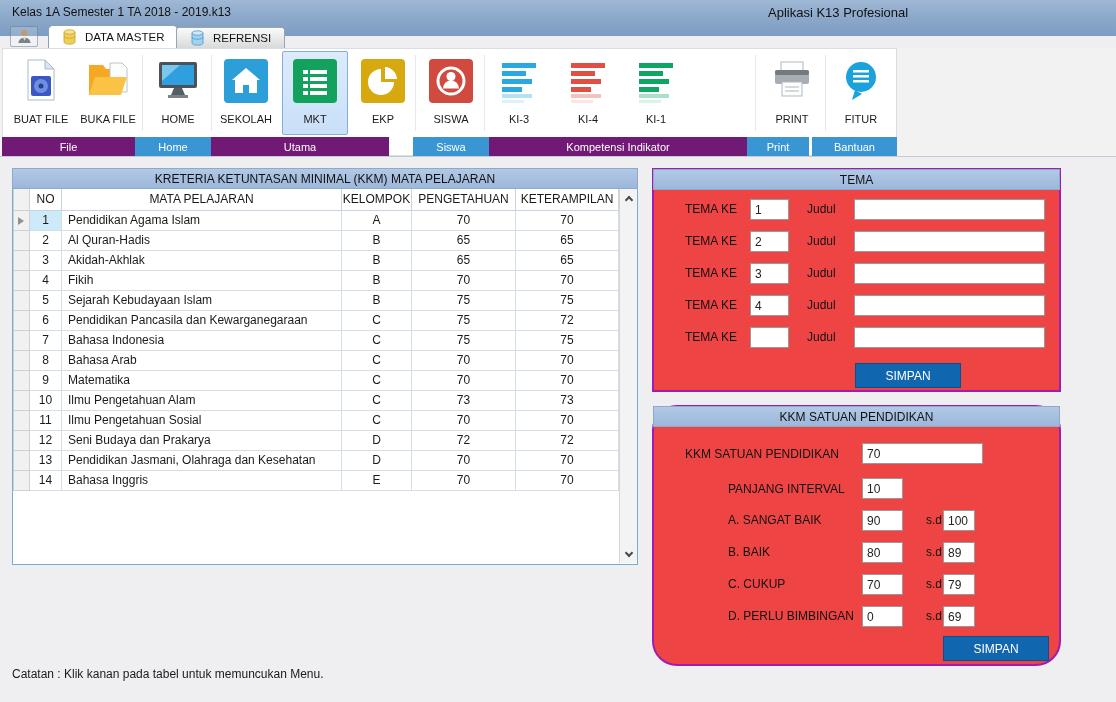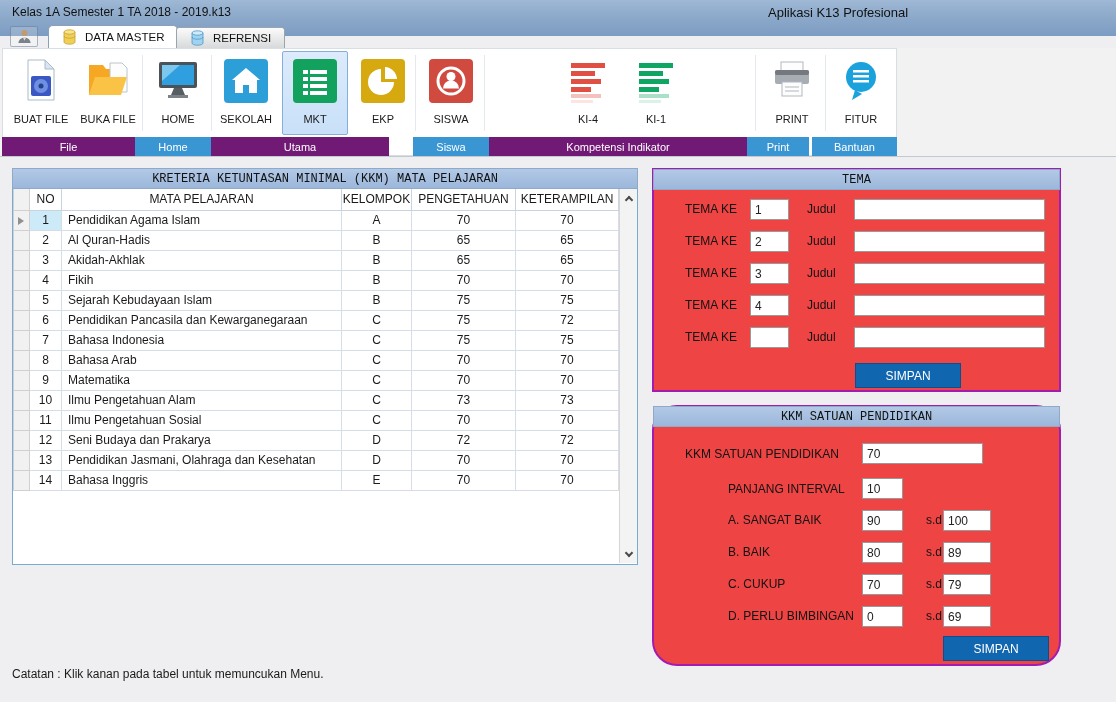--- a/index.html
+++ b/index.html
@@ -35,21 +35,21 @@
   .rbtn.selected { background:linear-gradient(#ddebfb,#c8e0f8); border:1px solid #84aedd; padding-top:7px; }
   .rsep { position:absolute; top:6px; height:76px; width:1px; background:#e4e9ee; }
   .groupbar { position:absolute; left:2px; top:89px; width:895px; height:19px; }
   .gseg { position:absolute; top:0; height:19px; display:flex; align-items:center; justify-content:center;
     color:#fff; font-size:11px; }
   .gseg.light  { background:#701a75; }
   .gseg.bright { background:#3a96d2; }
   
   .content { position:absolute; left:0; top:157px; width:1116px; height:545px; background:#efeff1; }
   .panel-head { height:21px; background:linear-gradient(#b2c9e6,#9cb7db);
-    border:1px solid #8fa9c9; display:flex; align-items:center; justify-content:center; font-size:12px;font-family:Liberation Mono, monospace; }
+    border:1px solid #8fa9c9; display:flex; align-items:center; justify-content:center; font-size:12px; }
   
   .table-panel { position:absolute; left:12px; top:11px; width:626px; height:397px; }
   .table-body { position:absolute; left:0; top:21px; width:626px; height:376px;
     background:#fff; border:1px solid #74add2; border-top:none; }
   table { border-collapse:collapse; table-layout:fixed; width:605px; }
   col.w-sel{width:16px} col.w-no{width:32px} col.w-mp{width:280px}
   col.w-kel{width:70px} col.w-png{width:104px} col.w-ket{width:103px}
   th { height:21px; font-weight:normal; font-size:12px; color:#1a1a1a;
     border:1px solid #c8d4e0; border-top:none; background:#fff; cursor:default; }
   td { height:20px; font-size:12px; color:#1a1a1a; border:1px solid #d5dee7; text-align:center; overflow:hidden; white-space:nowrap; }
@@ -85,21 +85,21 @@
   .kkm-simpan  { left:289px; top:229px; }
   .k-row1-label { left:31px; top:40px; }
   .k-row1-input { position:absolute; left:208px; top:36px; width:121px; }
   .k-row2-label { left:74px; top:75px; }
   .k-row2-input { position:absolute; left:208px; top:71px; width:41px; }
   .grades { position:absolute; left:0; top:103px; width:100%; }
   .grade-row { position:relative; height:21px; margin-bottom:11px; }
   .g-label { left:74px; }
   .g-from { position:absolute; left:208px; width:41px; }
   .g-sd   { left:272px; width:30px; text-align:left; }
-  .g-to   { position:absolute; left:289px; width:48px; }
+  .g-to   { position:absolute; left:289px; width:32px; }
   .note { position:absolute; left:12px; top:510px; font-size:12px; color:#1a1a1a; }
 </style>
 </head>
 <body>
 
 <div id="app">
 
   <div class="topbar">
     <span class="tb-left">Kelas 1A Semester 1 TA 2018 - 2019.k13</span>
     <span class="tb-right">Aplikasi K13 Profesional</span>
@@ -213,20 +213,35 @@
         <span class="ricon">
           <svg width="44" height="44" viewBox="0 0 44 44">
             <rect width="44" height="44" rx="4" fill="#d04a40"></rect>
             <circle cx="22" cy="22" r="13" fill="none" stroke="#fff" stroke-width="3"></circle>
             <circle cx="22" cy="17.5" r="4.5" fill="#fff"></circle>
             <path d="M14 29.5a8 8 0 0 1 16 0z" fill="#fff"></path>
           </svg>
           </span>
         <span class="rlabel">SISWA</span>
       </div>
+      <div class="rbtn" style="left:483px">
+        <span class="ricon">
+          <svg width="44" height="44" viewBox="0 0 44 44">
+              <g fill="#2aa9e1">
+            <rect x="5" y="4" width="34" height="5"></rect>
+                <rect x="5" y="12" width="24" height="5"></rect>
+            <rect x="5" y="20" width="30" height="5"></rect>
+                <rect x="5" y="28" width="20" height="5"></rect>
+            <rect x="5" y="35" width="30" height="4" opacity=".35"></rect>
+                <rect x="5" y="41" width="22" height="3" opacity=".15"></rect>
+          </g>
+            </svg>
+          </span>
+        <span class="rlabel">KI-3</span>
+      </div>
       <div class="rbtn" style="left:552px">
         <span class="ricon">
           <svg width="44" height="44" viewBox="0 0 44 44">
               <g fill="#df4f44">
             <rect x="5" y="4" width="34" height="5"></rect>
                 <rect x="5" y="12" width="24" height="5"></rect>
             <rect x="5" y="20" width="30" height="5"></rect>
                 <rect x="5" y="28" width="20" height="5"></rect>
             <rect x="5" y="35" width="30" height="4" opacity=".35"></rect>
                 <rect x="5" y="41" width="22" height="3" opacity=".15"></rect>

